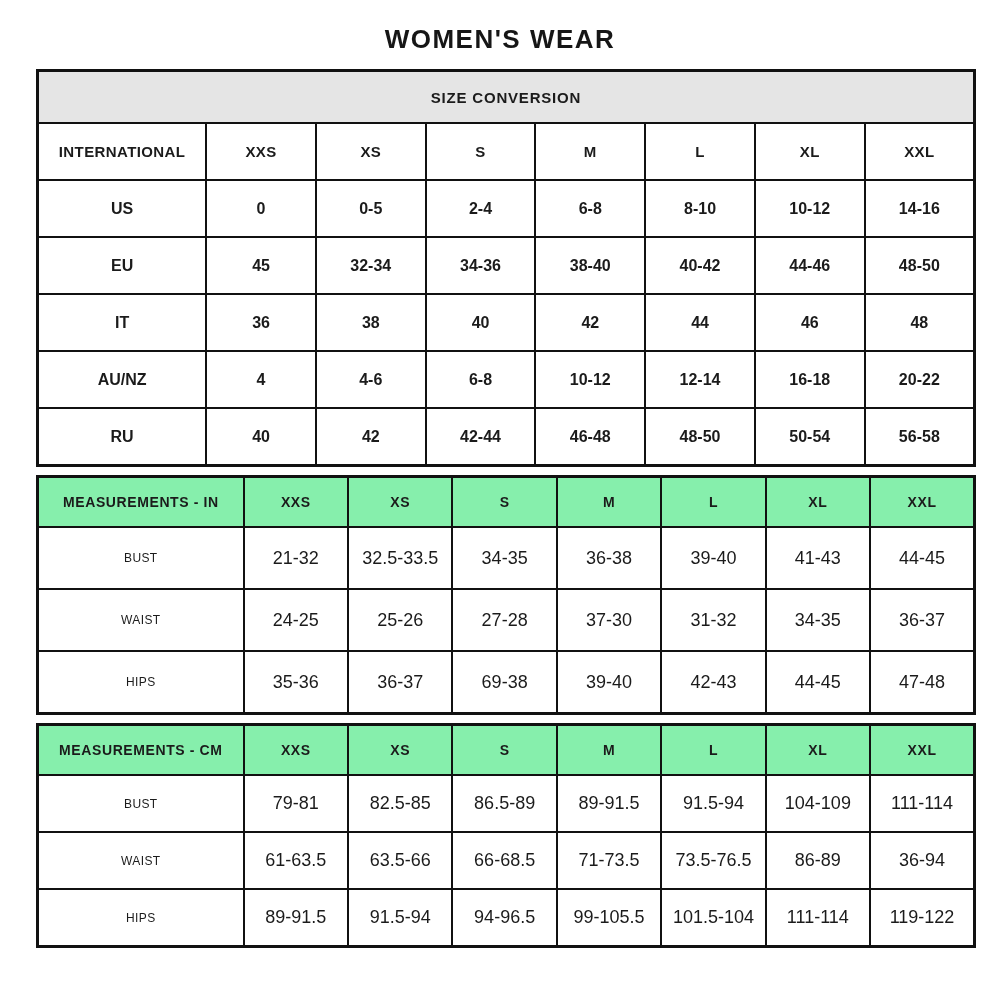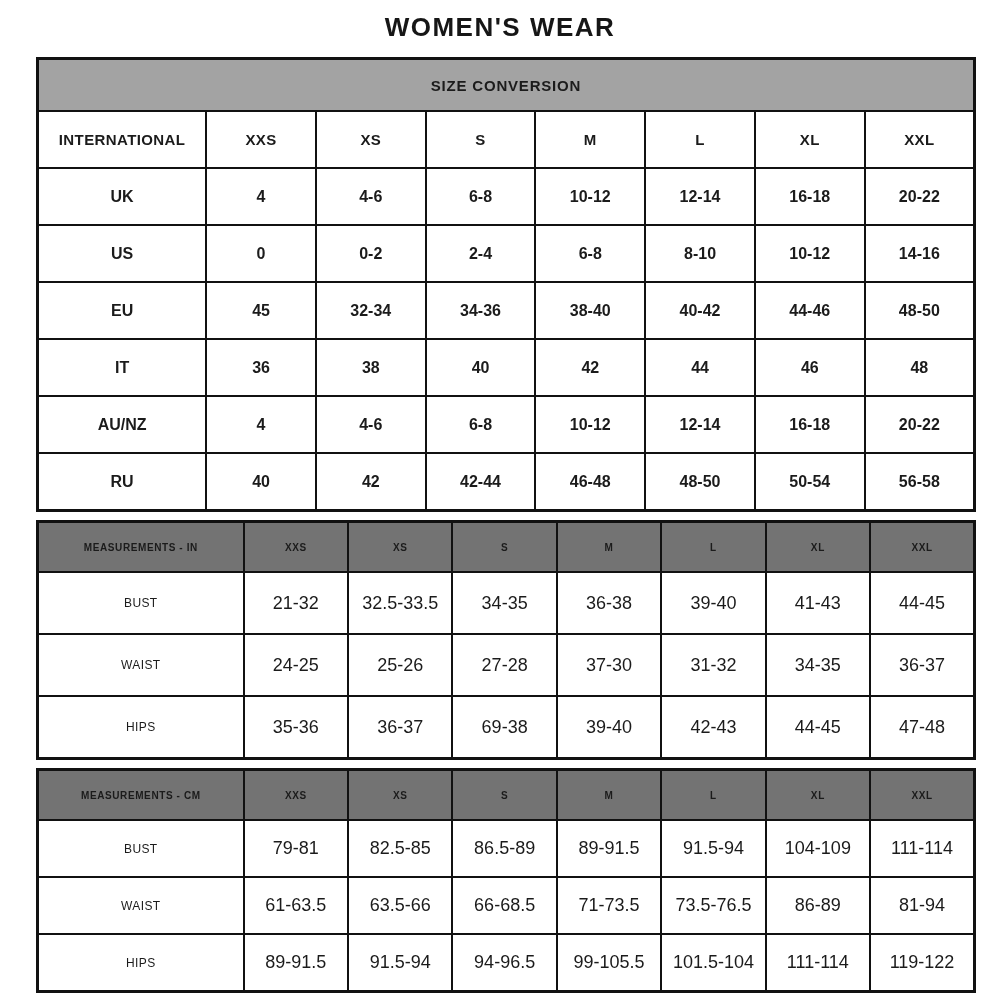--- a/index.html
+++ b/index.html
@@ -7,21 +7,21 @@
     padding: 0;
     background: #ffffff;
     width: 1000px;
     height: 1000px;
     overflow: hidden;
     font-family: "Liberation Sans", sans-serif;
     color: #1b1b1b;
   }
   .page {
     width: 928px;
-    margin: 0 auto;
+    margin: 12px auto;
     padding-top: 8px;
   }
   .page-title {
     text-align: center;
     font-size: 26px;
     font-weight: bold;
     letter-spacing: 1.5px;
     margin: 4px 0 14px 0;
     color: #161616;
   }
@@ -34,34 +34,34 @@
   td, th {
     border: 2px solid #111111;
     text-align: center;
     vertical-align: middle;
     padding: 0 2px;
     overflow: hidden;
     white-space: nowrap;
   }
   
   .t-conv .banner-cell {
-    background: #a3a3a3;
+    background: #e5e5e5;
     font-weight: bold;
     font-size: 15px;
     letter-spacing: 0.8px;
     height: 50px;
   }
   .t-conv td { font-size: 16px; height: 55px; font-weight: bold; }
   .t-conv .intl-row td { font-size: 15px; letter-spacing: 0.4px; }
   
   .t-meas { margin-top: 8px; }
   .t-meas .head-cell {
-    background: #737373;
+    background: #86efac;
     font-weight: bold;
-    font-size: 10px;
+    font-size: 14px;
     letter-spacing: 0.6px;
     height: 48px;
   }
   .t-meas td.val { font-size: 18px; }
   .t-meas td.lbl { font-size: 12px; letter-spacing: 0.4px; }
   .t-in td  { height: 60px; }
   .t-cm td  { height: 55px; }
   .t-in .head-cell, .t-cm .head-cell { height: 48px; }
 </style>
 </head>
@@ -90,33 +90,23 @@
       <td>INTERNATIONAL</td>
       <td>XXS</td>
       <td>XS</td>
       <td>S</td>
       <td>M</td>
       <td>L</td>
       <td>XL</td>
       <td>XXL</td>
     </tr>
     <tr>
-      <td>UK</td>
-      <td>4</td>
-      <td>4-6</td>
-      <td>6-8</td>
-      <td>10-12</td>
-      <td>12-14</td>
-      <td>16-18</td>
-      <td>20-22</td>
-    </tr>
-    <tr>
       <td>US</td>
       <td>0</td>
-      <td>0-2</td>
+      <td>0-5</td>
       <td>2-4</td>
       <td>6-8</td>
       <td>8-10</td>
       <td>10-12</td>
       <td>14-16</td>
     </tr>
     <tr>
       <td>EU</td>
       <td>45</td>
       <td>32-34</td>
@@ -247,21 +237,21 @@
       <td class="val">111-114</td>
     </tr>
     <tr>
       <td class="lbl">WAIST</td>
       <td class="val">61-63.5</td>
       <td class="val">63.5-66</td>
       <td class="val">66-68.5</td>
       <td class="val">71-73.5</td>
       <td class="val">73.5-76.5</td>
       <td class="val">86-89</td>
-      <td class="val">81-94</td>
+      <td class="val">36-94</td>
     </tr>
     <tr>
       <td class="lbl">HIPS</td>
       <td class="val">89-91.5</td>
       <td class="val">91.5-94</td>
       <td class="val">94-96.5</td>
       <td class="val">99-105.5</td>
       <td class="val">101.5-104</td>
       <td class="val">111-114</td>
       <td class="val">119-122</td>

